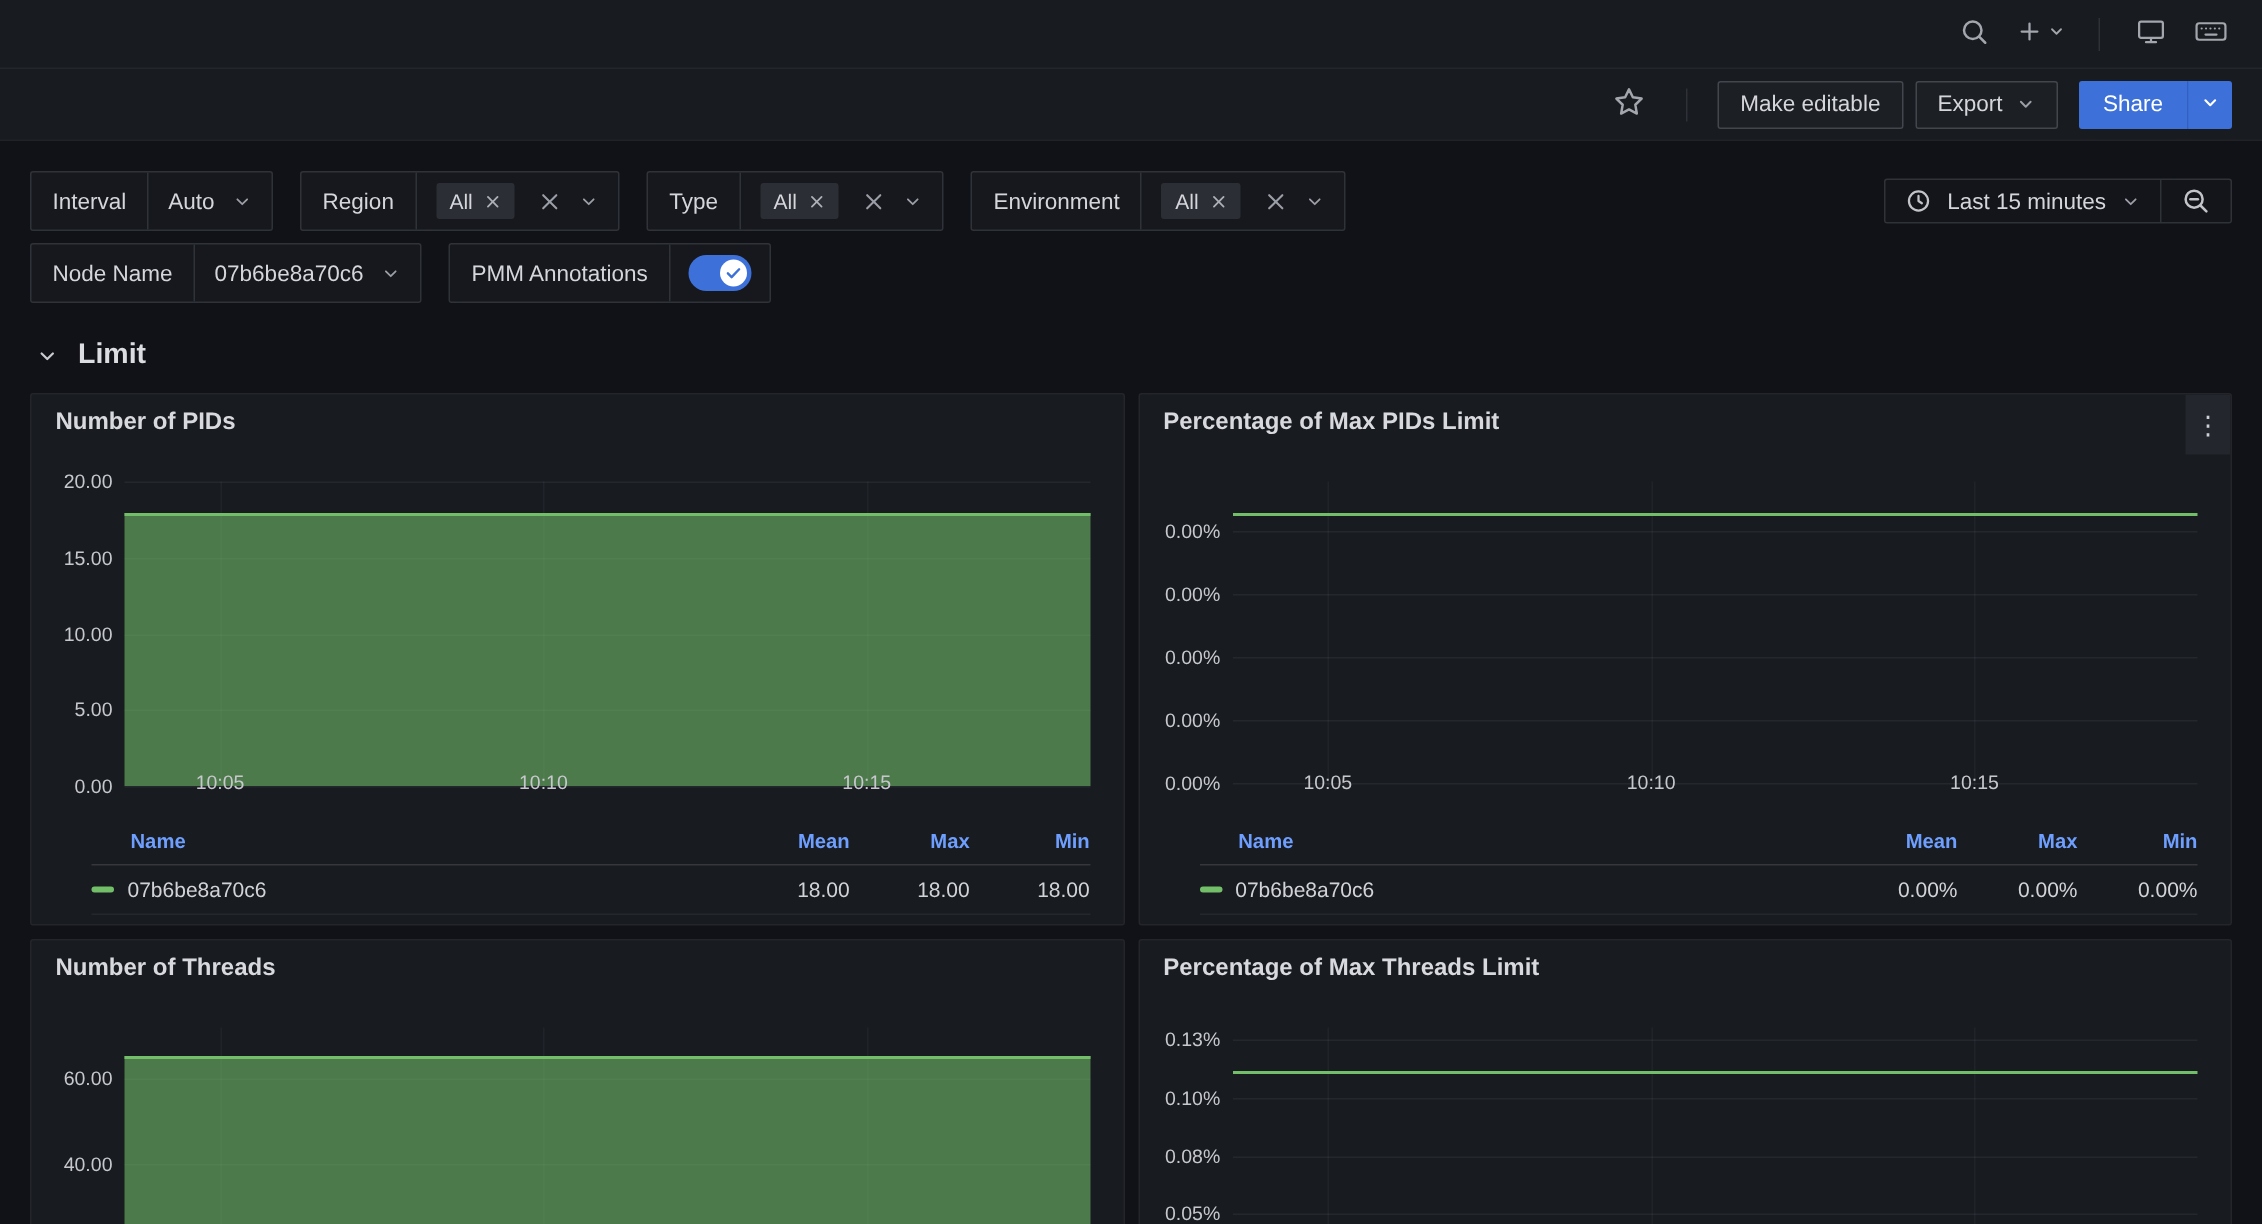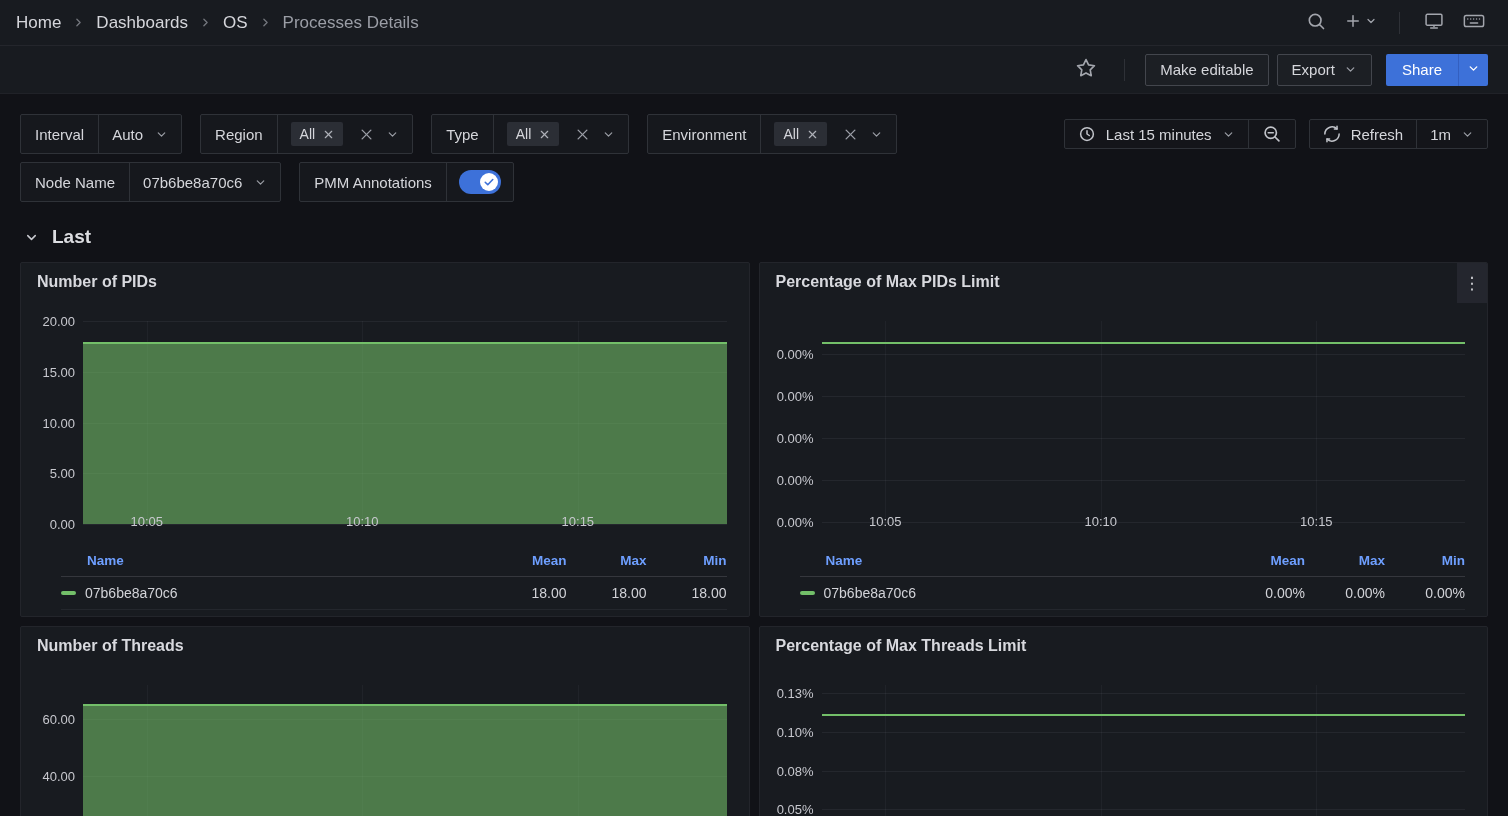--- a/index.html
+++ b/index.html
@@ -92,41 +92,20 @@
   .lg-row { display:flex; align-items:center; padding:8px 0; border-bottom:1px solid rgba(204,204,220,0.07); color:#d2d3d8; }
   .lg-name { flex:1; display:flex; align-items:center; gap:9px; }
   .lg-head .lg-name { padding-left:26px; }
   .lg-col { width:80px; text-align:right; }
   .swatch { width:15px; height:4px; border-radius:2px; background:#73bf69; display:inline-block; }
 </style>
 </head>
 <body>
 
 <header class="topbar">
-  <nav class="crumbs">
-    <span class="crumb">Home</span>
-    <span class="crumb-sep">
-        <svg width="13" height="13" viewBox="0 0 24 24" fill="none" stroke="currentColor" stroke-width="2.4" stroke-linecap="round" stroke-linejoin="round">
-          <polyline points="9 6 15 12 9 18"></polyline>
-        </svg>
-      </span>
-    <span class="crumb">Dashboards</span>
-    <span class="crumb-sep">
-        <svg width="13" height="13" viewBox="0 0 24 24" fill="none" stroke="currentColor" stroke-width="2.4" stroke-linecap="round" stroke-linejoin="round">
-          <polyline points="9 6 15 12 9 18"></polyline>
-        </svg>
-      </span>
-    <span class="crumb">OS</span>
-    <span class="crumb-sep">
-        <svg width="13" height="13" viewBox="0 0 24 24" fill="none" stroke="currentColor" stroke-width="2.4" stroke-linecap="round" stroke-linejoin="round">
-          <polyline points="9 6 15 12 9 18"></polyline>
-        </svg>
-      </span>
-    <span class="crumb current">Processes Details</span>
-  </nav>
   <div class="topbar-right">
     <button class="icon-btn">
         <span><svg width="20" height="20" viewBox="0 0 24 24" fill="none" stroke="currentColor" stroke-width="2">
             <circle cx="11" cy="11" r="7"></circle>
             <line x1="16.5" y1="16.5" x2="21" y2="21" stroke-linecap="round"></line>
           </svg></span>
       </button>
     <button class="icon-btn add-btn">
       <span><svg width="18" height="18" viewBox="0 0 24 24" fill="none" stroke="currentColor" stroke-width="2" stroke-linecap="round">
             <line x1="12" y1="5" x2="12" y2="19"></line>
@@ -296,41 +275,20 @@
         <div class="tg-sec">
           <span class="tg-icon">
               <svg width="20" height="20" viewBox="0 0 24 24" fill="none" stroke="currentColor" stroke-width="2" stroke-linecap="round">
                 <circle cx="10.5" cy="10.5" r="6.8"></circle>
                 <line x1="7.5" y1="10.5" x2="13.5" y2="10.5"></line>
                 <line x1="15.6" y1="15.6" x2="20.3" y2="20.3"></line>
               </svg>
             </span>
         </div>
       </div>
-      <div class="refresh-group">
-        <div class="tg-sec">
-          <span class="tg-icon">
-              <svg width="18" height="18" viewBox="0 0 24 24" fill="none" stroke="currentColor" stroke-width="2" stroke-linecap="round" stroke-linejoin="round">
-                <path d="M21.5 12a9.5 9.5 0 0 1-16.2 6.7"></path>
-                <path d="M2.5 12a9.5 9.5 0 0 1 16.2-6.7"></path>
-                <polyline points="18.7 1.8 18.7 5.3 15.2 5.3"></polyline>
-                <polyline points="5.3 22.2 5.3 18.7 8.8 18.7"></polyline>
-              </svg>
-            </span>
-          <span>Refresh</span>
-        </div>
-        <div class="tg-sec">
-          <span>1m</span>
-          <span class="chev">
-              <svg width="13" height="13" viewBox="0 0 24 24" fill="none" stroke="currentColor" stroke-width="2.2" stroke-linecap="round" stroke-linejoin="round">
-                <polyline points="6 9 12 15 18 9"></polyline>
-              </svg>
-            </span>
-        </div>
-      </div>
     </div>
   </div>
 
   <div class="filters-row">
     <div class="vc">
       <div class="vc-label">Node Name</div>
       <div class="vc-value">
         <span>07b6be8a70c6</span>
         <span class="chev">
             <svg width="13" height="13" viewBox="0 0 24 24" fill="none" stroke="currentColor" stroke-width="2.2" stroke-linecap="round" stroke-linejoin="round">
@@ -350,21 +308,21 @@
       </div>
     </div>
   </div>
 
   <div class="section-header">
     <span class="section-chev">
         <svg width="15" height="15" viewBox="0 0 24 24" fill="none" stroke="currentColor" stroke-width="2.4" stroke-linecap="round" stroke-linejoin="round">
           <polyline points="6 9 12 15 18 9"></polyline>
         </svg>
       </span>
-    <span class="section-title">Last</span>
+    <span class="section-title">Limit</span>
   </div>
 
   <div class="panel-grid" id="panel-grid">
       <div class="panel">
         <h2 class="panel-title">Number of PIDs</h2>
         <div class="yaxis">
           <div class="ylab" style="top: 0%;">20.00</div>
           <div class="ylab" style="top: 25%; margin-left: 40px;">15.00</div>
           <div class="ylab" style="top: 50%;">10.00</div>
           <div class="ylab" style="top: 75%;">5.00</div>

